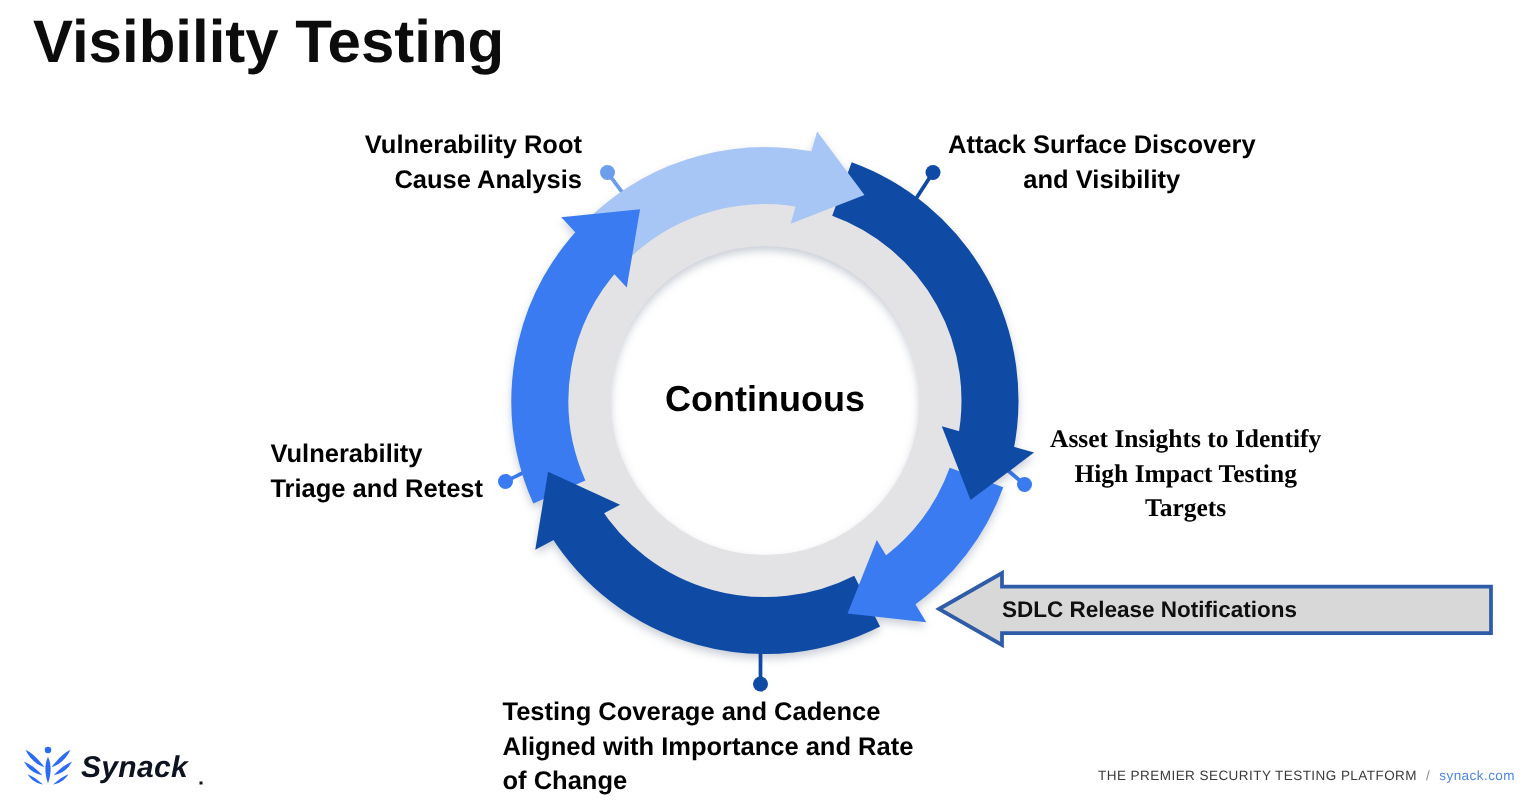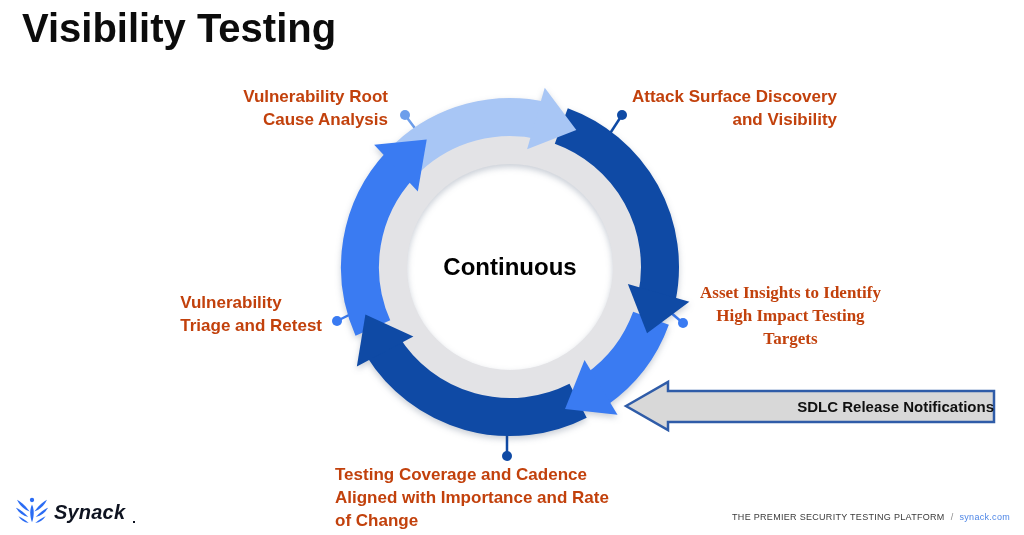--- a/index.html
+++ b/index.html
@@ -7,35 +7,35 @@
     width:1024px;height:535px;position:relative;background:#ffffff;overflow:hidden;
     font-family:"Liberation Sans", sans-serif;
   }
   .title{
     position:absolute;left:22px;top:6px;margin:0;
     font-size:40px;font-weight:700;color:#0c0c0c;letter-spacing:0;
   }
   .cycle-svg{position:absolute;left:310px;top:67px;width:400px;height:400px;}
   .shadowed{filter:drop-shadow(0 3px 3px rgba(40,60,90,0.25));}
   .step-label{
-    position:absolute;font-size:17px;font-weight:700;color:#c2410c;
+    position:absolute;font-size:17px;font-weight:700;color:#000000;
     line-height:1.35;white-space:pre-line;
   }
   .lbl-root-cause{right:636px;top:86px;text-align:right;}
-  .lbl-attack{left:632px;top:86px;text-align:right;}
+  .lbl-attack{left:632px;top:86px;text-align:center;}
   .lbl-asset{left:700px;top:282px;text-align:center;font-family:Liberation Serif, serif;}
   .lbl-triage{right:702px;top:292px;text-align:left;}
   .lbl-testing{left:335px;top:464px;width:370px;text-align:left;}
   .center-label{
     position:absolute;left:410px;top:253px;width:200px;text-align:center;
     font-size:24px;font-weight:700;color:#000000;
   }
   .sdlc-svg{position:absolute;left:620px;top:377px;width:380px;height:58px;}
   .sdlc-label{
-    position:absolute;left:668px;top:398px;width:326px;text-align:right;
+    position:absolute;left:668px;top:398px;width:326px;text-align:left;
     font-size:15px;font-weight:700;color:#101010;
   }
   .brand{position:absolute;left:16px;top:497px;display:flex;align-items:center;gap:6px;}
   .brand-word{font-size:20px;font-weight:700;color:#0e1320;letter-spacing:0.2px;font-style:italic;}
   .brand-dot{width:2px;height:2px;background:#0e1320;display:inline-block;margin-left:2px;align-self:flex-end;margin-bottom:4px;}
   .footer-right{
     position:absolute;right:14px;top:512px;font-size:9px;letter-spacing:0.3px;
     color:#3a3a3a;display:flex;gap:6px;align-items:center;
   }
   .footer-sep{color:#8a8a8a;}

